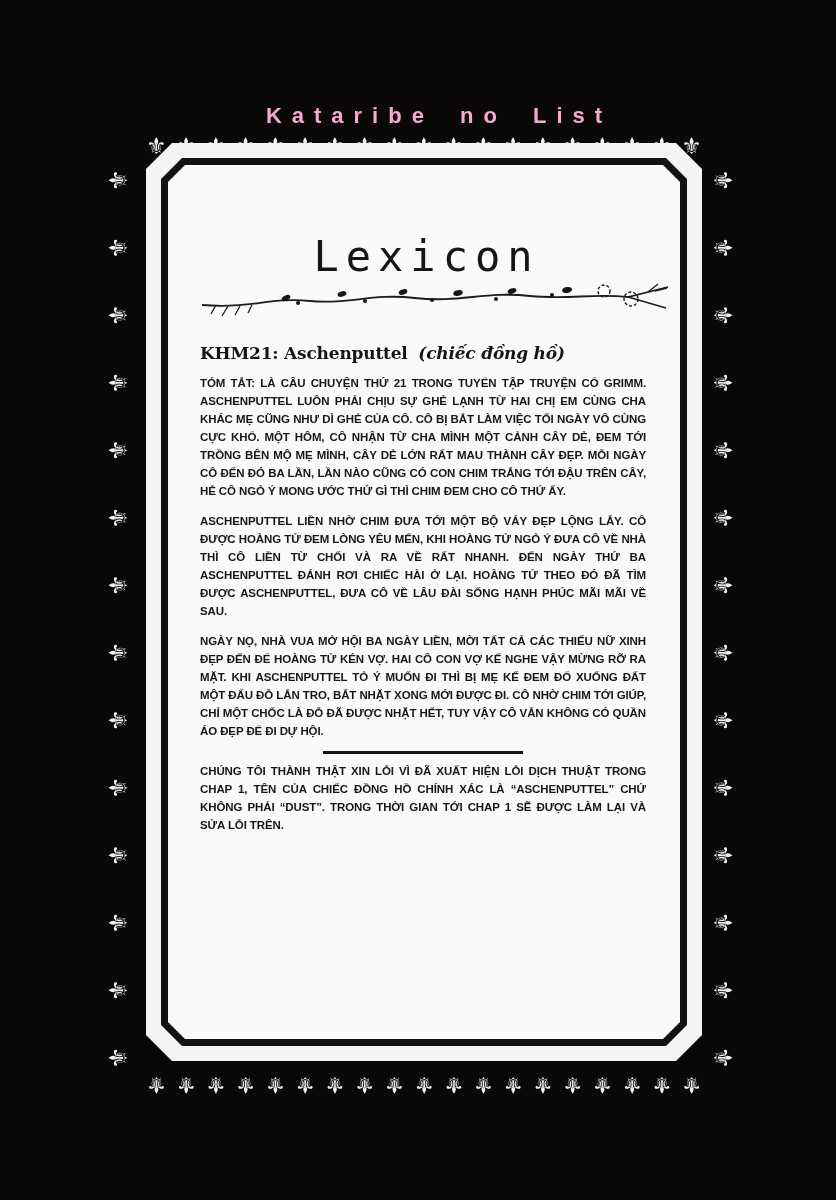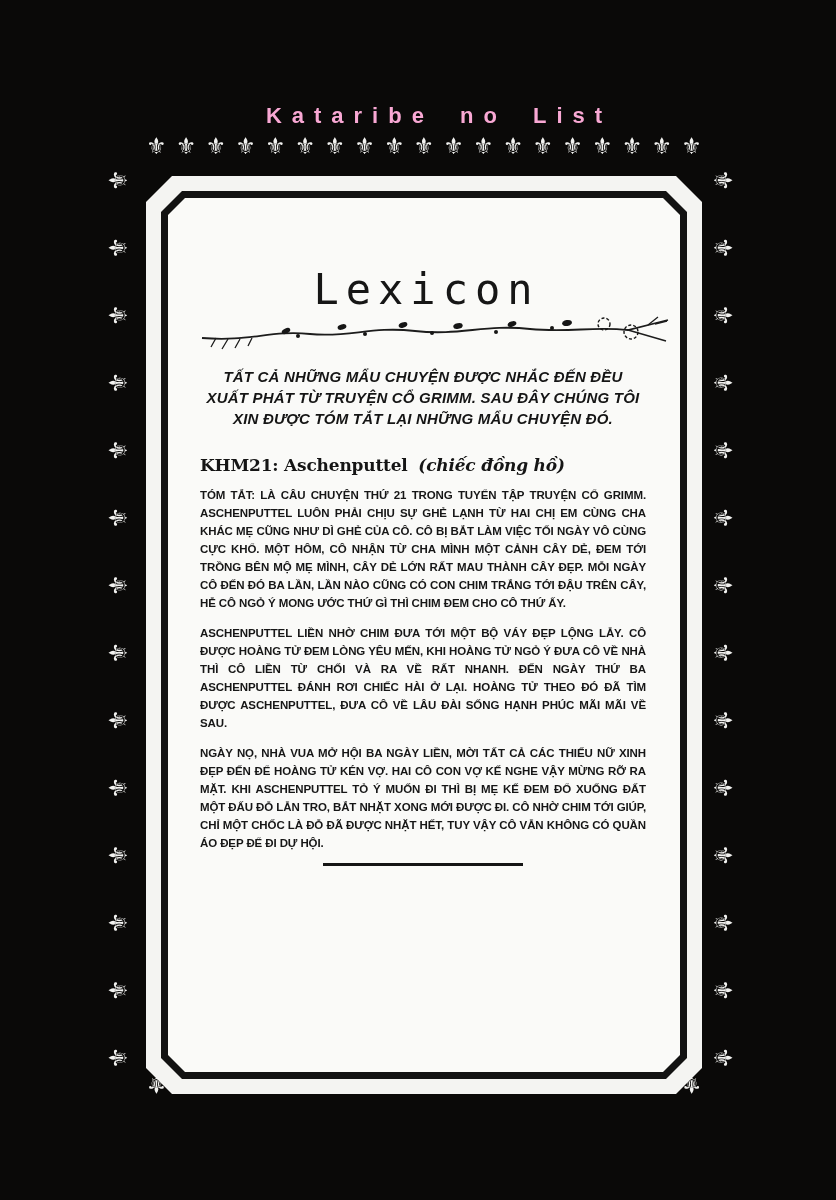--- a/index.html
+++ b/index.html
@@ -10,21 +10,21 @@
     font:700 22px/26px "Liberation Sans",sans-serif;letter-spacing:10px;text-indent:10px;
     word-spacing:10px;color:#f9a8d4;}
   
   .ornament-strip{position:absolute;height:30px;display:flex;justify-content:space-between;
     align-items:center;color:#f2f2f0;font-family:"DejaVu Sans",sans-serif;line-height:30px;}
   .strip-top{left:146px;top:131px;width:556px;font-size:23px;}
   .strip-bottom{left:146px;top:1070px;width:556px;font-size:23px;transform:rotate(180deg);}
   .strip-left{left:-331px;top:604px;width:900px;font-size:25px;transform:rotate(-90deg);}
   .strip-right{left:272px;top:604px;width:900px;font-size:25px;transform:rotate(90deg);}
   
-  .frame-outer{position:absolute;left:146px;top:176px;width:556px;height:918px;background:#f4f4f2;
+  .frame-outer{position:absolute;left:146px;top:143px;width:556px;height:918px;background:#f4f4f2;
     clip-path:polygon(26px 0,calc(100% - 26px) 0,100% 26px,100% calc(100% - 26px),
       calc(100% - 26px) 100%,26px 100%,0 calc(100% - 26px),0 26px);}
   .frame-line{position:absolute;inset:15px;background:#121212;
     clip-path:polygon(21px 0,calc(100% - 21px) 0,100% 21px,100% calc(100% - 21px),
       calc(100% - 21px) 100%,21px 100%,0 calc(100% - 21px),0 21px);}
   .page{position:absolute;inset:7px;background:#fafaf8;color:#151515;box-sizing:border-box;
     padding:0 34px 0 32px;
     clip-path:polygon(17px 0,calc(100% - 17px) 0,100% 17px,100% calc(100% - 17px),
       calc(100% - 17px) 100%,17px 100%,0 calc(100% - 17px),0 17px);}
   
@@ -148,31 +148,31 @@
           <ellipse cx="367" cy="9" rx="5" ry="3" transform="rotate(-10 367 9)" fill="#161616"></ellipse>
           <circle cx="98" cy="22" r="2" fill="#161616"></circle>
           <circle cx="165" cy="20" r="2" fill="#161616"></circle>
           <circle cx="232" cy="19" r="2" fill="#161616"></circle>
           <circle cx="296" cy="18" r="2" fill="#161616"></circle>
           <circle cx="352" cy="14" r="2" fill="#161616"></circle>
           <circle cx="404" cy="10" r="6" fill="none" stroke="#161616" stroke-width="1.4" stroke-dasharray="3 2"></circle>
           <circle cx="431" cy="18" r="7" fill="none" stroke="#161616" stroke-width="1.4" stroke-dasharray="3 2"></circle>
         </svg>
 
-        <p class="intro">TẤT CẢ NHỮNG MẨU CHUYỆN ĐƯỢC NHẮC ĐẾN ĐỀU XUẤT PHÁT TỪ TRUYỆN CỔ GRIMM. SAU ĐÂY CHÚNG TÔI XIN ĐƯỢC TÓM TẮT LẠI NHỮNG MẨU CHUYỆN ĐÓ.</p>
 
         <h2 class="entry-heading">
           <span>KHM21: Aschenputtel</span>
           <span class="sub">(chiếc đồng hồ)</span>
         </h2>
 
 
         <p class="body-par first">TÓM TẮT: LÀ CÂU CHUYỆN THỨ 21 TRONG TUYỂN TẬP TRUYỆN CỔ GRIMM. ASCHENPUTTEL LUÔN PHẢI CHỊU SỰ GHẺ LẠNH TỪ HAI CHỊ EM CÙNG CHA KHÁC MẸ CŨNG NHƯ DÌ GHẺ CỦA CÔ. CÔ BỊ BẮT LÀM VIỆC TỐI NGÀY VÔ CÙNG CỰC KHỔ. MỘT HÔM, CÔ NHẬN TỪ CHA MÌNH MỘT CẢNH CÂY DẺ, ĐEM TỚI TRỒNG BÊN MỘ MẸ MÌNH, CÂY DẺ LỚN RẤT MAU THÀNH CÂY ĐẸP. MỖI NGÀY CÔ ĐẾN ĐÓ BA LẦN, LẦN NÀO CŨNG CÓ CON CHIM TRẮNG TỚI ĐẬU TRÊN CÂY, HỄ CÔ NGỎ Ý MONG ƯỚC THỨ GÌ THÌ CHIM ĐEM CHO CÔ THỨ ẤY.</p>
         <p class="body-par">ASCHENPUTTEL LIỀN NHỜ CHIM ĐƯA TỚI MỘT BỘ VÁY ĐẸP LỘNG LẪY. CÔ ĐƯỢC HOÀNG TỬ ĐEM LÒNG YÊU MẾN, KHI HOÀNG TỬ NGỎ Ý ĐƯA CÔ VỀ NHÀ THÌ CÔ LIỀN TỪ CHỐI VÀ RA VỀ RẤT NHANH. ĐẾN NGÀY THỨ BA ASCHENPUTTEL ĐÁNH RƠI CHIẾC HÀI Ở LẠI. HOÀNG TỬ THEO ĐÓ ĐÃ TÌM ĐƯỢC ASCHENPUTTEL, ĐƯA CÔ VỀ LÂU ĐÀI SỐNG HẠNH PHÚC MÃI MÃI VỀ SAU.</p>
         <p class="body-par">NGÀY NỌ, NHÀ VUA MỞ HỘI BA NGÀY LIỀN, MỜI TẤT CẢ CÁC THIẾU NỮ XINH ĐẸP ĐẾN ĐỂ HOÀNG TỬ KÉN VỢ. HAI CÔ CON VỢ KẾ NGHE VẬY MỪNG RỠ RA MẶT. KHI ASCHENPUTTEL TỎ Ý MUỐN ĐI THÌ BỊ MẸ KẾ ĐEM ĐỔ XUỐNG ĐẤT MỘT ĐẤU ĐỖ LẪN TRO, BẮT NHẶT XONG MỚI ĐƯỢC ĐI. CÔ NHỜ CHIM TỚI GIÚP, CHỈ MỘT CHỐC LÀ ĐỖ ĐÃ ĐƯỢC NHẶT HẾT, TUY VẬY CÔ VẪN KHÔNG CÓ QUẦN ÁO ĐẸP ĐỂ ĐI DỰ HỘI.</p>
 
         <div class="divider"></div>
 
+        <p class="body-par correction-body">CHÚNG TÔI THÀNH THẬT XIN LỖI VÌ ĐÃ XUẤT HIỆN LỖI DỊCH THUẬT TRONG CHAP 1, TÊN CỦA CHIẾC ĐỒNG HỒ CHÍNH XÁC LÀ “ASCHENPUTTEL” CHỨ KHÔNG PHẢI “DUST”. TRONG THỜI GIAN TỚI CHAP 1 SẼ ĐƯỢC LÀM LẠI VÀ SỬA LỖI TRÊN.</p>
 
       </div>
     </div>
   </div>
 </div>
 
 </body></html>

